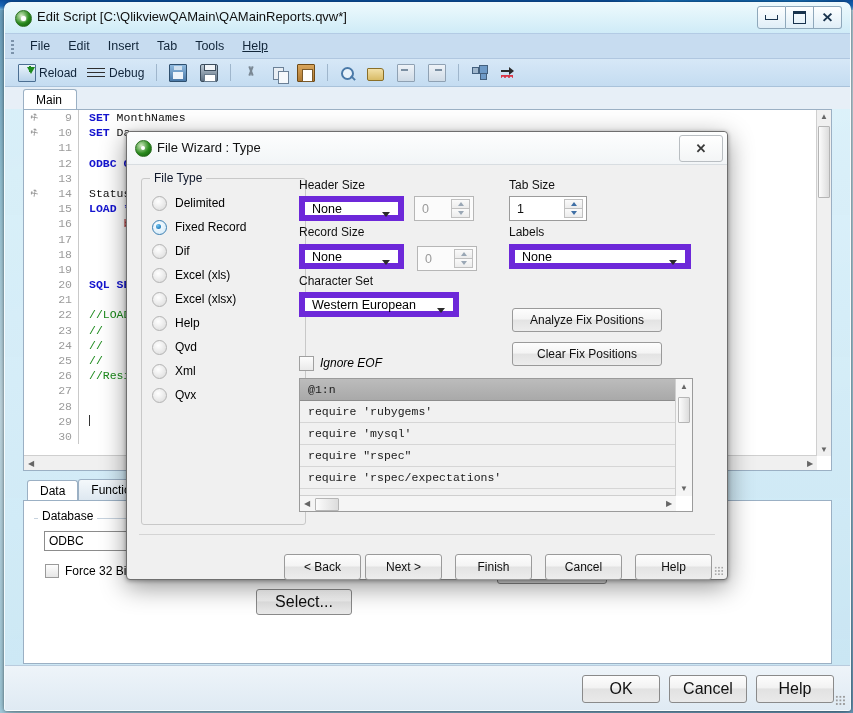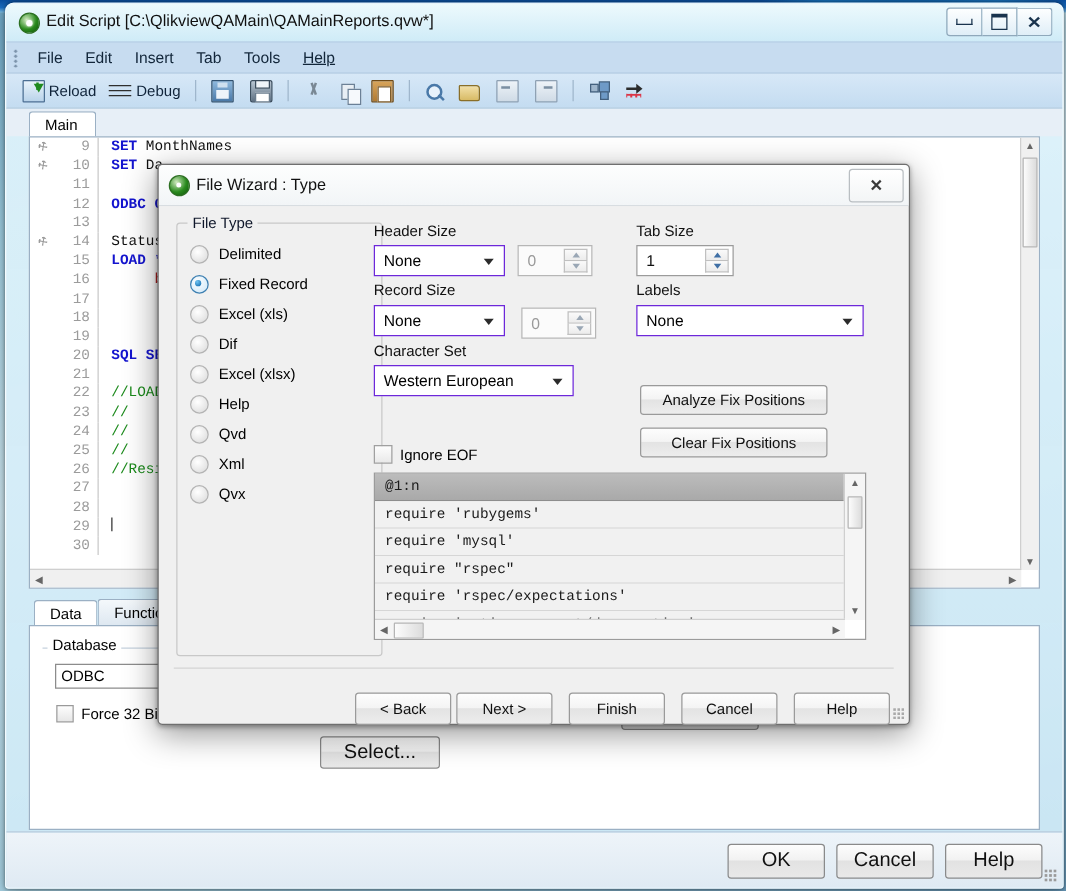--- a/index.html
+++ b/index.html
@@ -155,38 +155,38 @@
   .wz-body{position:absolute;left:0;right:0;top:32px;bottom:0;}
   .fieldset{position:absolute;border:1px solid #c8c8c8;border-radius:3px;}
   .fs-legend{position:absolute;top:-8px;left:8px;background:#f0f0f0;padding:0 4px;font-size:12px;color:#0f172a;}
   .radio-row{display:flex;align-items:center;gap:8px;height:24px;font-size:12px;cursor:pointer;}
   .radio{width:13px;height:13px;border-radius:50%;border:1px solid #b3b3b3;
     background:radial-gradient(circle at 40% 35%,#ffffff,#e4e4e4 70%,#d2d2d2);display:inline-block;position:relative;flex:0 0 auto;}
   .radio.on{border-color:#3c7fb1;background:radial-gradient(circle at 40% 35%,#ffffff,#dff0fb 60%,#cfe6f7);}
   .radio.on:after{content:"";position:absolute;left:3px;top:3px;width:5px;height:5px;border-radius:50%;
     background:radial-gradient(circle at 35% 30%,#6fc4f2,#0a63a8);}
   .fld-label{font-size:12px;color:#111;}
-  .dd{border:1px solid #6d28d9;background:#fff;height:25px;box-sizing:border-box;
+  .dd{border:6px solid #6d28d9;background:#fff;height:25px;box-sizing:border-box;
     display:flex;align-items:center;padding:0 2px 0 7px;font-size:12.5px;position:relative;cursor:pointer;}
   .dd .arrow{position:absolute;right:8px;top:10px;width:0;height:0;
     border-left:4.5px solid transparent;border-right:4.5px solid transparent;border-top:5px solid #2b2b2b;}
   .spin{border:1px solid #b6b6b6;background:#fbfbfb;height:25px;box-sizing:border-box;
     display:flex;align-items:center;padding-left:7px;font-size:12.5px;color:#9a9a9a;position:relative;}
   .spin.enabled{border-color:#9b9b9b;background:#fff;color:#111;}
   .spin-btns{position:absolute;right:3px;top:2px;width:19px;height:19px;display:flex;flex-direction:column;}
   .spin-b{flex:1;border:1px solid #c0c0c0;background:linear-gradient(180deg,#fafafa,#ececec);
     display:flex;align-items:center;justify-content:center;cursor:pointer;}
   .spin-b+.spin-b{border-top:none;}
   .tri-u{width:0;height:0;border-left:3.5px solid transparent;border-right:3.5px solid transparent;border-bottom:4px solid #9aa7b5;}
   .tri-d{width:0;height:0;border-left:3.5px solid transparent;border-right:3.5px solid transparent;border-top:4px solid #9aa7b5;}
   .spin.enabled .tri-u{border-bottom-color:#3f6fa5;}
   .spin.enabled .tri-d{border-top-color:#3f6fa5;}
   .wz-btn{border:1px solid #9a9a9a;border-radius:3px;font-size:12px;cursor:pointer;color:#101010;
     background:linear-gradient(180deg,#fdfdfd 0%,#f4f4f4 46%,#e3e3e3 50%,#ededed 100%);}
-  .chk-row{display:flex;align-items:flex-end;gap:6px;font-size:12px;cursor:pointer;}
+  .chk-row{display:flex;align-items:flex-start;gap:6px;font-size:12px;cursor:pointer;font-style:italic;}
   .chk2{width:13px;height:13px;border:1px solid #a0a0a0;
     background:linear-gradient(180deg,#fdfdfd,#e9e9e9);display:inline-block;}
   
   .prev{position:absolute;border:1px solid #9b9b9b;background:#fff;overflow:hidden;}
   .prev-row{height:21px;line-height:21px;font-family:"Liberation Mono",monospace;font-size:11.5px;
     padding-left:8px;border-bottom:1px solid #d6d6d6;background:#f1f1f1;color:#1a1a1a;white-space:pre;}
   .prev-row.hdr{background:linear-gradient(180deg,#bcbcbc,#a9a9a9);border-bottom:1px solid #8d8d8d;color:#1a1a1a;}
   .prev-vs{position:absolute;right:0;top:0;bottom:15px;width:16px;background:#f5f5f5;border-left:1px solid #cfcfcf;}
   .prev-hs{position:absolute;left:0;right:16px;bottom:0;height:15px;background:#f5f5f5;border-top:1px solid #cfcfcf;}
   .sep-line{position:absolute;height:1px;background:#d4d4d4;}
@@ -457,25 +457,25 @@
           <div class="radio-row">
             <span class="radio"></span>
             <span>Delimited</span>
           </div>
           <div class="radio-row">
             <span class="radio on"></span>
             <span>Fixed Record</span>
           </div>
           <div class="radio-row">
             <span class="radio"></span>
+            <span>Dif</span>
+          </div>
+          <div class="radio-row">
+            <span class="radio"></span>
             <span>Excel (xls)</span>
-          </div>
-          <div class="radio-row">
-            <span class="radio"></span>
-            <span>Dif</span>
           </div>
           <div class="radio-row">
             <span class="radio"></span>
             <span>Excel (xlsx)</span>
           </div>
           <div class="radio-row">
             <span class="radio"></span>
             <span>Help</span>
           </div>
           <div class="radio-row">

